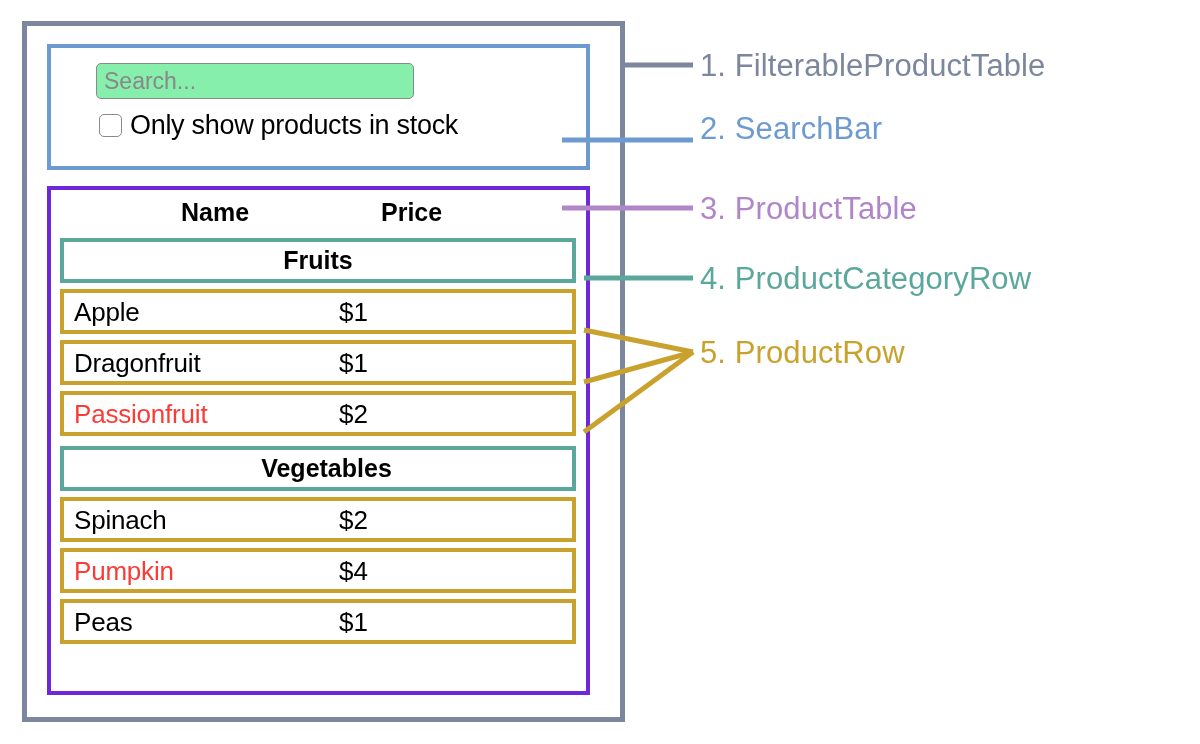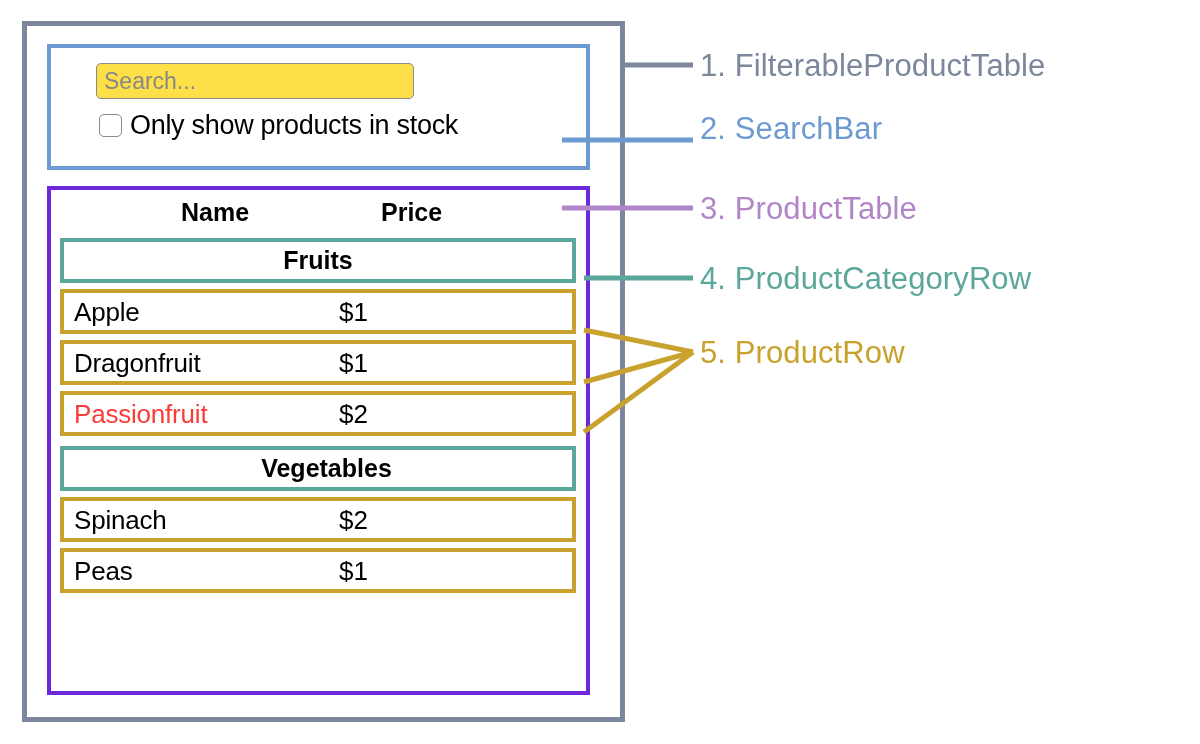--- a/index.html
+++ b/index.html
@@ -44,21 +44,21 @@
   }
   #search-input {
     position: absolute;
     left: 45px;
     top: 15px;
     width: 318px;
     height: 36px;
     box-sizing: border-box;
     border: 1.5px solid #8a8a8a;
     border-radius: 5px;
-    background: #fde047;
+    background: #86efac;
     font-family: "Liberation Sans", sans-serif;
     font-size: 23px;
     color: #777777;
     padding: 0 7px;
     line-height: 33px;
     outline: none;
   }
   #search-input::placeholder { color: #888888; opacity: 1; }
 
   #stock-filter-row {
@@ -209,20 +209,24 @@
             <span class="pprice">$2</span>
           </div>
           <div class="category-row second" style="border-color: rgb(91, 167, 156);">
             <span class="label">Vegetables</span>
           </div>
           <div class="product-row" style="border-color: rgb(201, 162, 46); text-align: center;">
             <span class="pname">Spinach</span>
             <span class="pprice">$2</span>
           </div>
           <div class="product-row" style="border-color: rgb(201, 162, 46);">
+            <span class="pname out-of-stock" style="color: rgb(251, 59, 54);">Pumpkin</span>
+            <span class="pprice">$4</span>
+          </div>
+          <div class="product-row" style="border-color: rgb(201, 162, 46);">
             <span class="pname">Peas</span>
             <span class="pprice">$1</span>
           </div>
         </div>
     </div>
   </div>
 
   <svg id="annotations" viewBox="0 0 1200 744" width="1200" height="744">
 
     <line x1="625" y1="65" x2="693" y2="65" stroke="#7c879e" stroke-width="5"></line>

